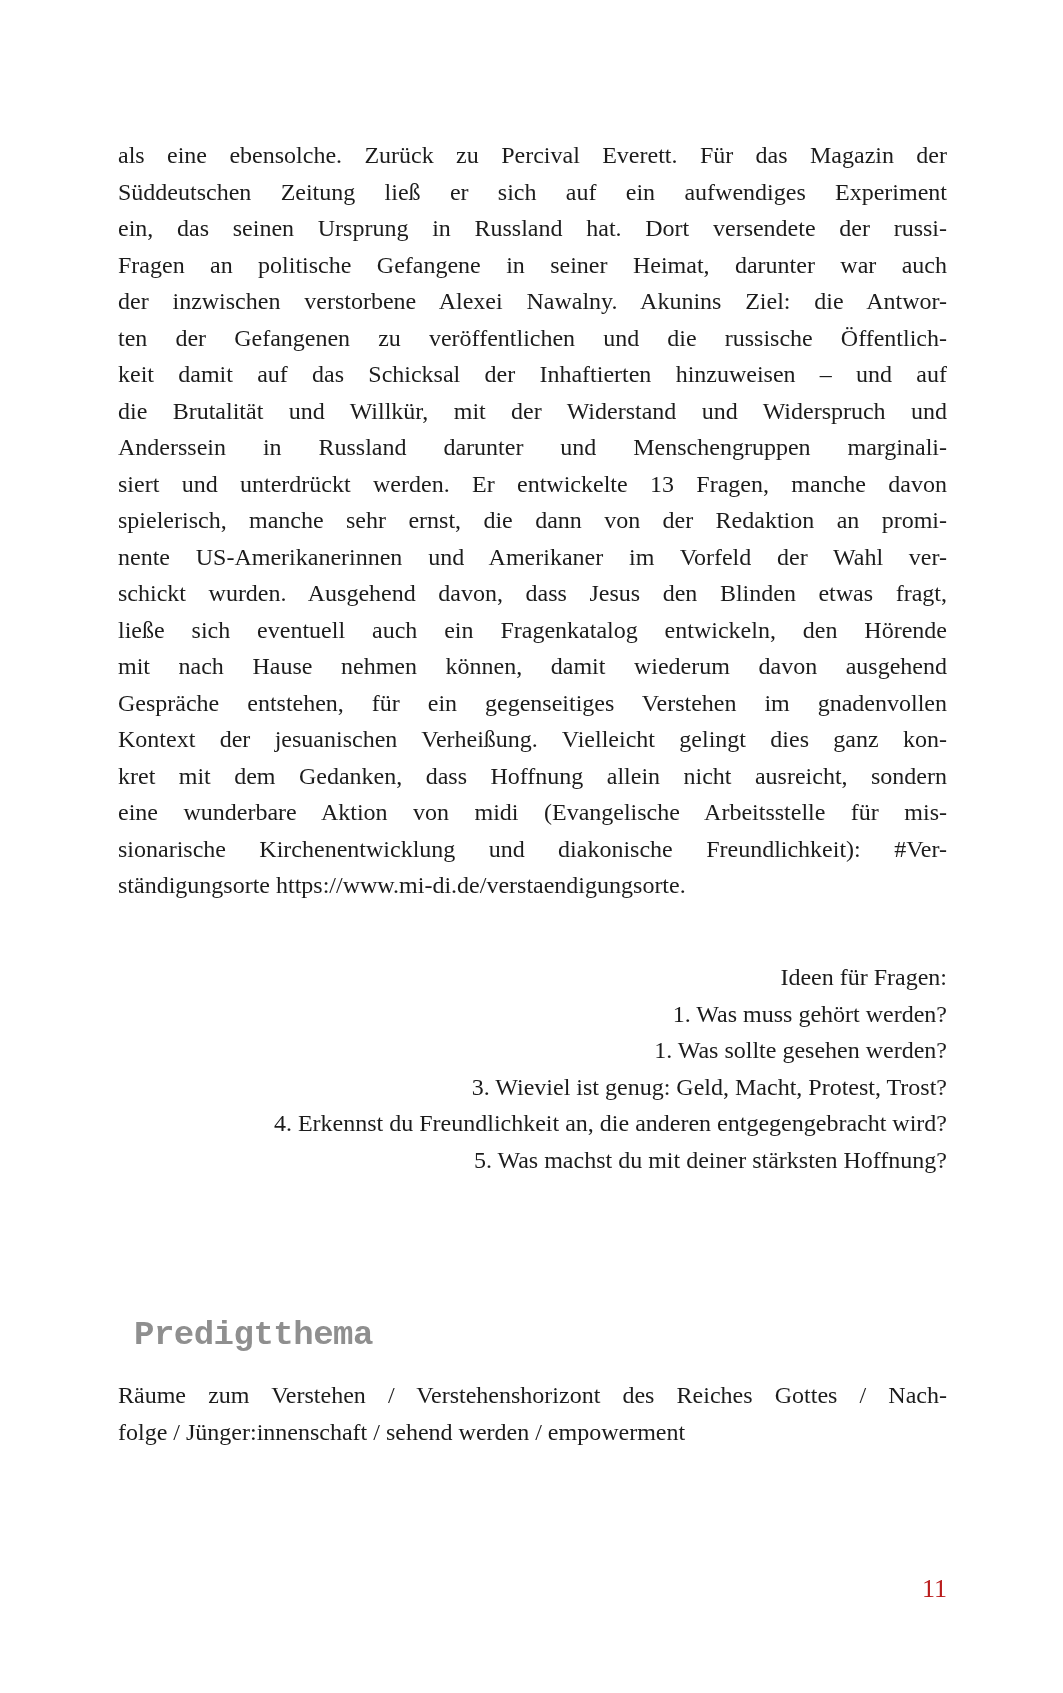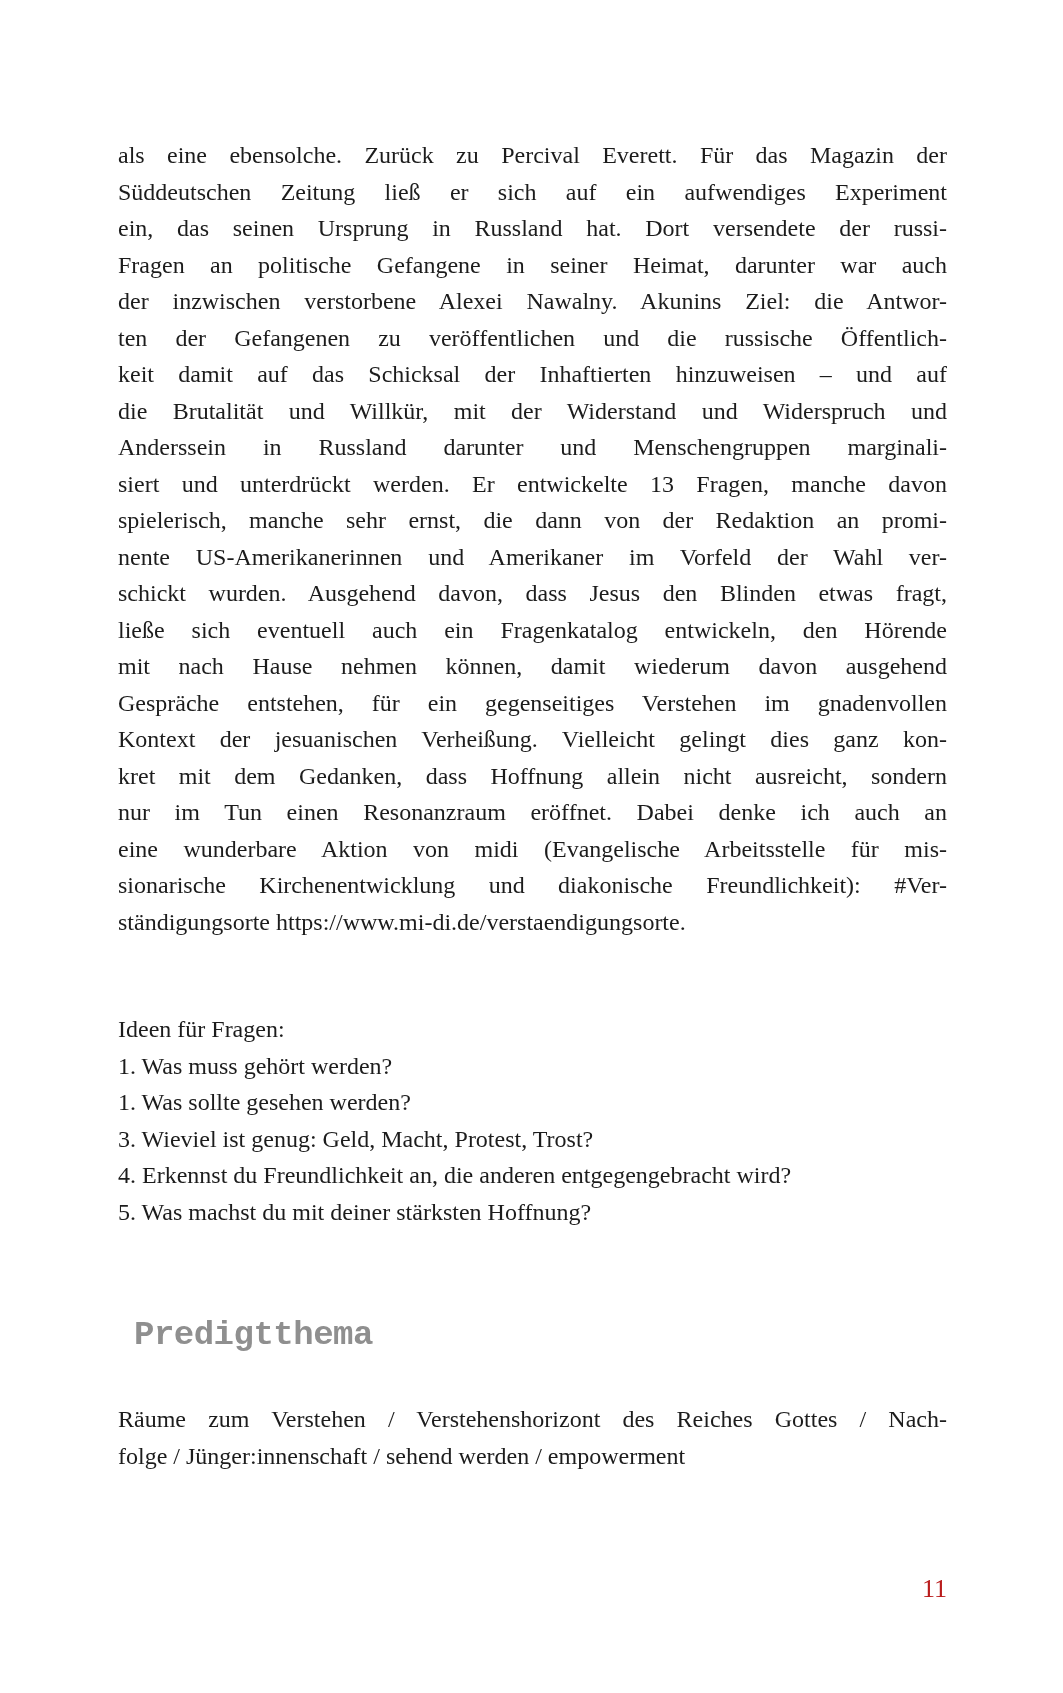--- a/index.html
+++ b/index.html
@@ -23,33 +23,33 @@
     position: absolute;
     left: 0;
     right: 0;
     font-size: 24px;
     line-height: 36.5px;
   }
   .line { min-height: 36.5px; }
   .justified .line { text-align: justify; text-align-last: justify; }
   .justified .line:last-of-type { text-align: center; text-align-last: left; }
   .para1 { top: 109px; margin-top: 28px; }
-  .fragen { top: 1011px; }
+  .fragen { top: 959px; text-align: right; }
   .heading {
     position: absolute;
     top: 1300px;
     left: 0;
     margin: 16px;
     font-family: Liberation Mono, monospace;
     font-weight: bold;
     font-size: 34px;
     letter-spacing: -0.5px;
     color: #8f8f8f;
   }
-  .thema { top: 1377px; margin-top: 24px; }
+  .thema { top: 1377px; }
   .pageno {
     position: absolute;
     top: 1574px;
     right: 0;
     font-size: 26px;
     color: #b91c1c;
   }
 </style>
 </head>
 <body>
@@ -69,21 +69,20 @@
         <div class="line">Anderssein in Russland darunter und Menschengruppen marginali-</div>
         <div class="line">siert und unterdrückt werden. Er entwickelte 13 Fragen, manche davon</div>
         <div class="line">spielerisch, manche sehr ernst, die dann von der Redaktion an promi-</div>
         <div class="line">nente US-Amerikanerinnen und Amerikaner im Vorfeld der Wahl ver-</div>
         <div class="line">schickt wurden. Ausgehend davon, dass Jesus den Blinden etwas fragt,</div>
         <div class="line">ließe sich eventuell auch ein Fragenkatalog entwickeln, den Hörende</div>
         <div class="line">mit nach Hause nehmen können, damit wiederum davon ausgehend</div>
         <div class="line">Gespräche entstehen, für ein gegenseitiges Verstehen im gnadenvollen</div>
         <div class="line">Kontext der jesuanischen Verheißung. Vielleicht gelingt dies ganz kon-</div>
         <div class="line">kret mit dem Gedanken, dass Hoffnung allein nicht ausreicht, sondern</div>
-        <div class="line">nur im Tun einen Resonanzraum eröffnet. Dabei denke ich auch an</div>
         <div class="line">eine wunderbare Aktion von midi (Evangelische Arbeitsstelle für mis-</div>
         <div class="line">sionarische Kirchenentwicklung und diakonische Freundlichkeit): #Ver-</div>
         <div class="line">ständigungsorte https://www.mi-di.de/verstaendigungsorte.</div>
     </div>
 
     <div class="section fragen">
       <div class="line">Ideen für Fragen:</div>
       <div class="line">1. Was muss gehört werden?</div>
         <div class="line">1. Was sollte gesehen werden?</div>
         <div class="line">3. Wieviel ist genug: Geld, Macht, Protest, Trost?</div>

